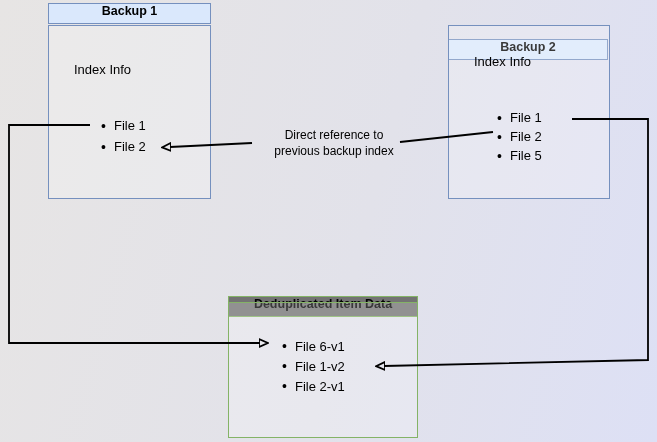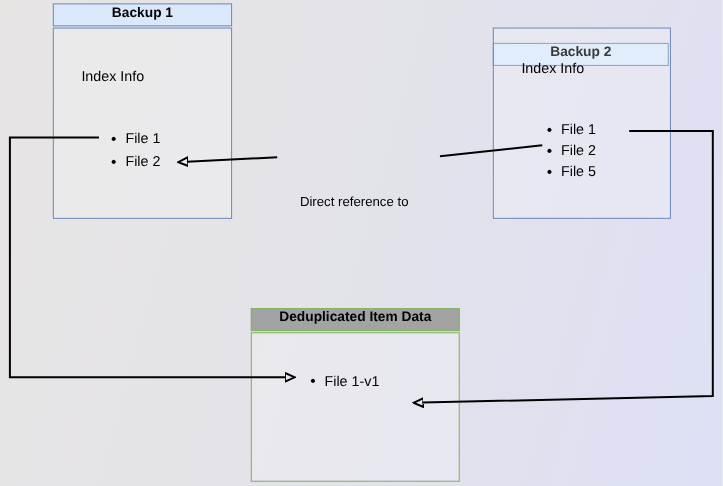--- a/index.html
+++ b/index.html
@@ -18,21 +18,21 @@
     box-sizing: border-box;
     display: flex; align-items: flex-start; justify-content: center;
     font-weight: bold; font-size: 12.5px;
   }
   .box-body {
     position: absolute;
     border: 1.5px solid #7590be;
     background: rgba(255,255,255,0.22);
     box-sizing: border-box;
   }
-  .green .box-header { background: #a3a3a3; border-color: #84b366; }
+  .green .box-header { background: #737373; border-color: #84b366; margin-top: 16px; }
   .green-body { border-color: #84b366 !important; }
 
   .index-label { position: absolute; font-size: 13px; }
 
   .file-list { position: absolute; font-size: 13px; }
   .file-list .row { display: flex; align-items: center; }
   .file-list .row::before {
     content: "\2022";
     display: inline-block;
     width: 13px; padding-left: 4px;
@@ -90,27 +90,34 @@
   </div>
 </div>
 
 <div class="green">
   <div class="box-header" style="left:228px; top:280px; width:190px; height:21px;">
     <span>Deduplicated Item Data</span>
   </div>
   <div class="box-body green-body" style="left:228px; top:302px; width:190px; height:136px;"></div>
   <div class="file-list list-dd" style="left:278px; top:336px;">
     <div class="row">
-        <span>File 1-v1</span>
+        <span>File 6-v1</span>
+      </div>
+    <div class="row">
+        <span>File 1-v2</span>
+      </div>
+    <div class="row">
+        <span>File 2-v1</span>
       </div>
   </div>
 </div>
 
-<div class="edge-label" style="left:232px; top:127px; width:180px;margin-top:48px;">
+<div class="edge-label" style="left:244px; top:127px; width:180px;">
   <div>Direct reference to</div>
+  <div>previous backup index</div>
 </div>
 
 <svg class="arrows" width="657" height="442" viewBox="0 0 657 442">
   <defs>
     <marker id="arrowhead" viewBox="0 0 10 10" markerWidth="10" markerHeight="10" refX="1" refY="5" orient="auto" markerUnits="userSpaceOnUse">
       <path d="M 0 1 L 9 5 L 0 9 z" fill="#000" stroke="none"></path>
     </marker>
   </defs>
 
   <path d="M 90 125 L 9 125 L 9 343 L 260 343" marker-end="url(#arrowhead)"></path>

